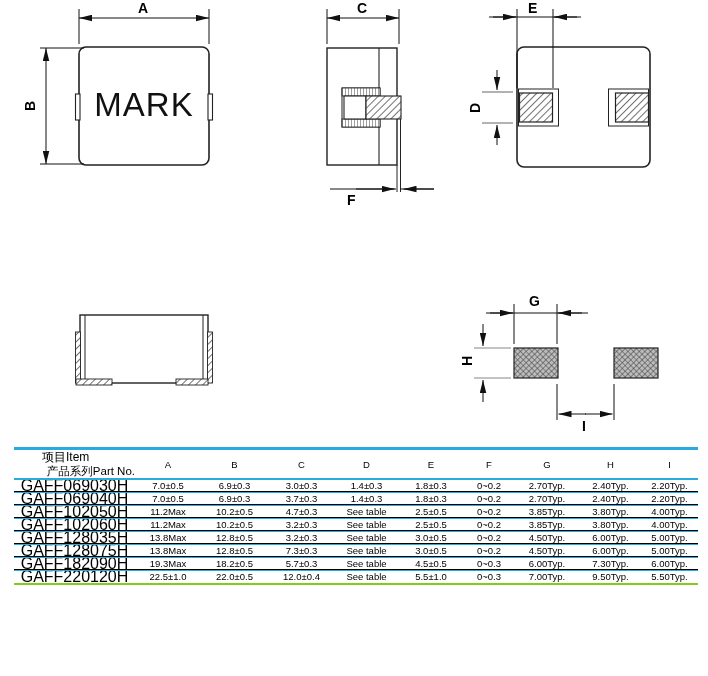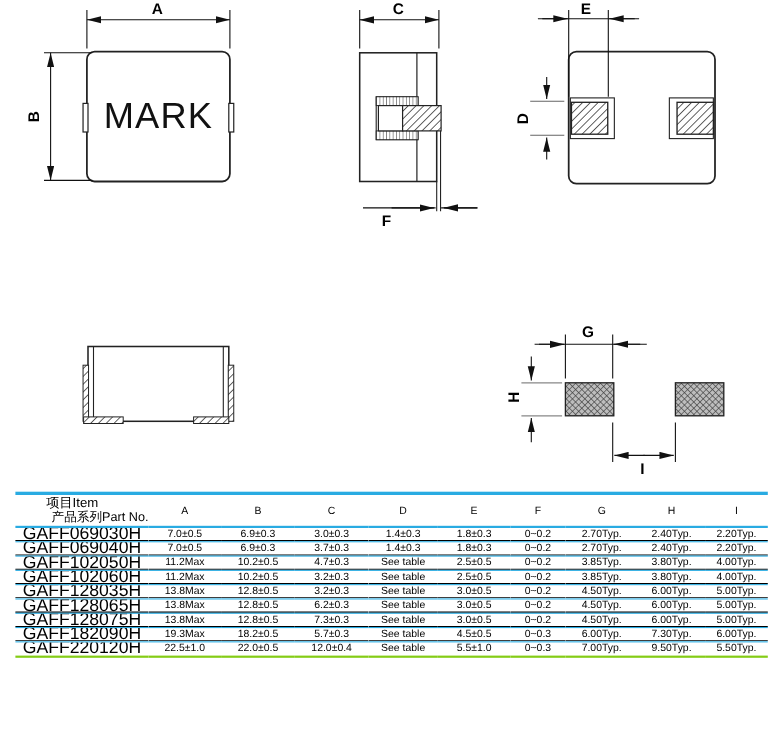--- a/index.html
+++ b/index.html
@@ -239,32 +239,20 @@
           <td>12.8±0.5</td>
           <td>3.2±0.3</td>
           <td>See table</td>
           <td>3.0±0.5</td>
           <td>0~0.2</td>
           <td>4.50Typ.</td>
           <td>6.00Typ.</td>
           <td>5.00Typ.</td>
         </tr>
         <tr>
-          <td class="partno">GAFF128065H</td>
-          <td>13.8Max</td>
-          <td>12.8±0.5</td>
-          <td>6.2±0.3</td>
-          <td>See table</td>
-          <td>3.0±0.5</td>
-          <td>0~0.2</td>
-          <td>4.50Typ.</td>
-          <td>6.00Typ.</td>
-          <td>5.00Typ.</td>
-        </tr>
-        <tr>
           <td class="partno">GAFF128075H</td>
           <td>13.8Max</td>
           <td>12.8±0.5</td>
           <td>7.3±0.3</td>
           <td>See table</td>
           <td>3.0±0.5</td>
           <td>0~0.2</td>
           <td>4.50Typ.</td>
           <td>6.00Typ.</td>
           <td>5.00Typ.</td>

